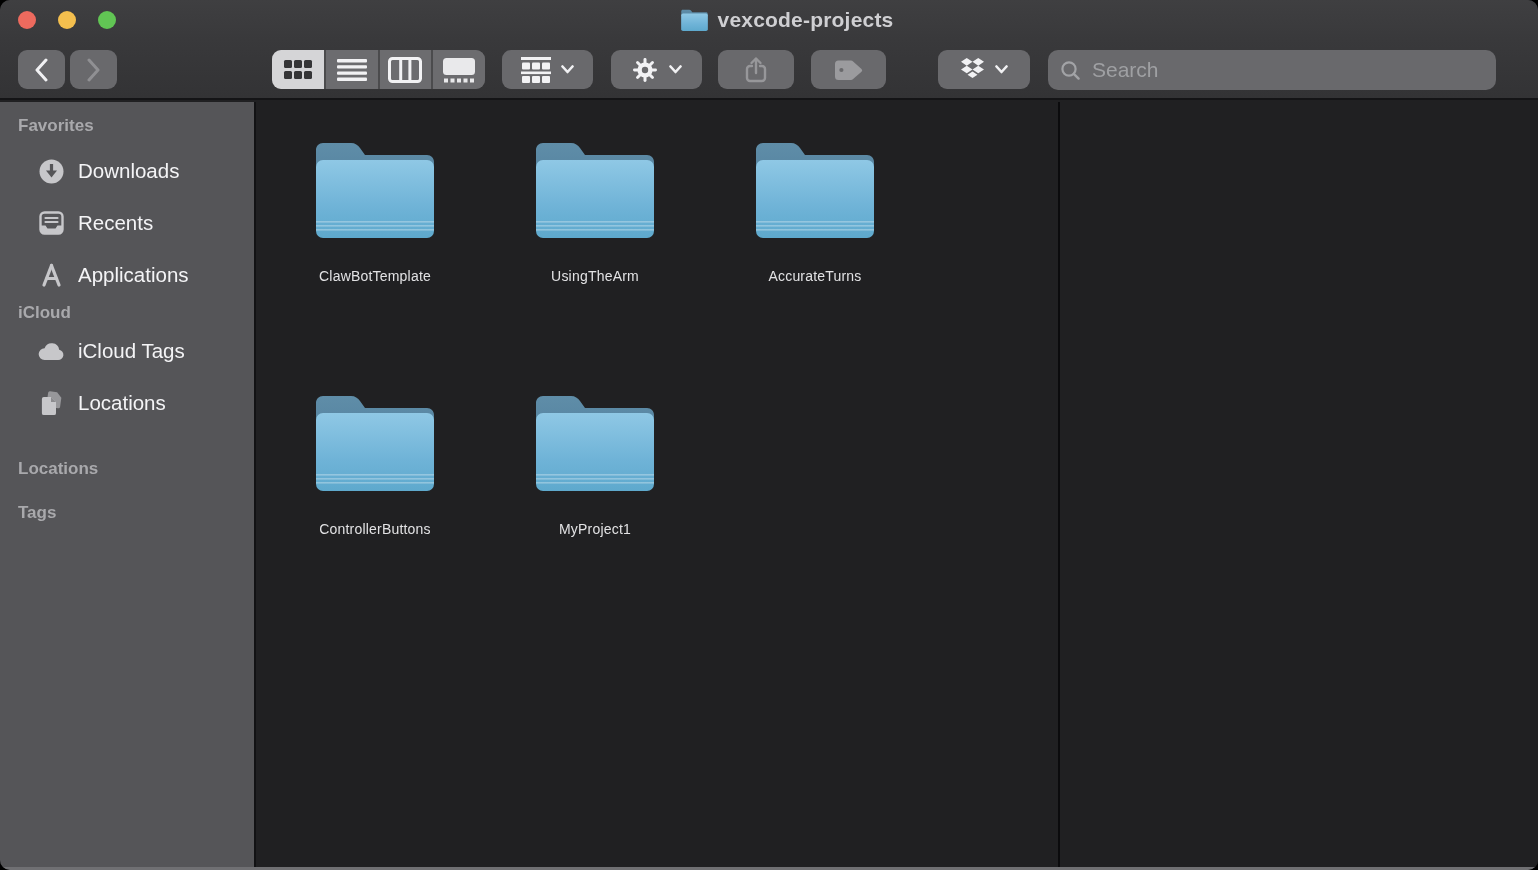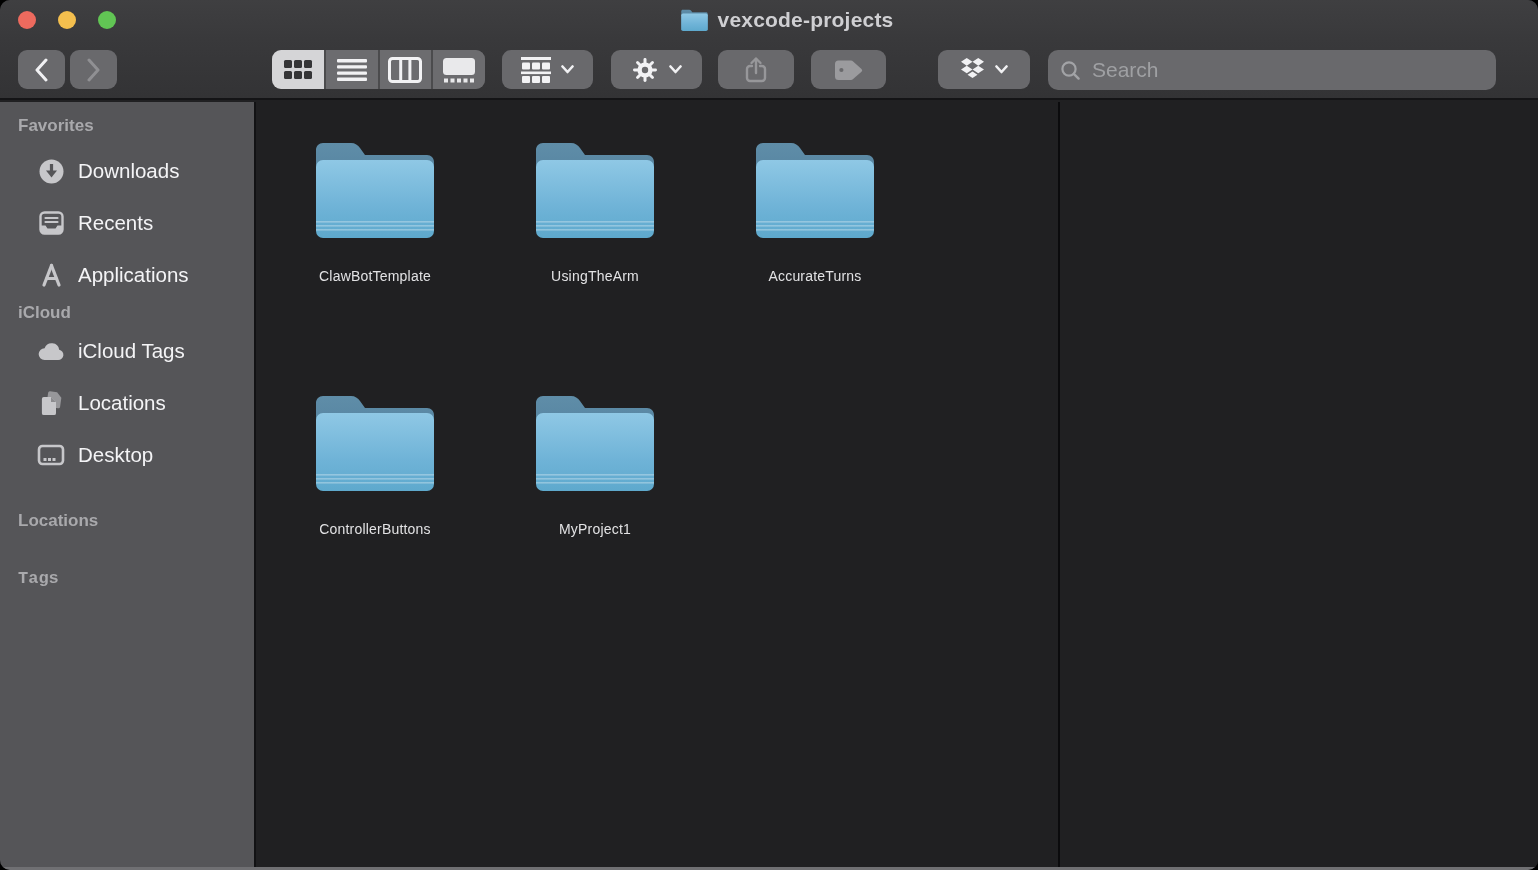--- a/index.html
+++ b/index.html
@@ -66,21 +66,21 @@
     height:24px; line-height:24px;
   }
   .side-item {
     height:52px; display:flex; align-items:center; padding-left:37px; gap:13px;
     color:#f4f4f6; font-size:20.5px; font-weight:500; cursor:default;
   }
   .side-item .sicon { width:28px; height:27px; flex:0 0 28px; display:flex; align-items:center; justify-content:center; }
   .hdr-favorites { margin-top:12px; }
   .hdr-icloud    { }
   .hdr-locations { margin-top:28px; }
-  .hdr-tags      { margin-top:34px;font-family:Liberation Mono, monospace; }
+  .hdr-tags      { margin-top:20px; }
   .side-item:first-of-type { margin-top:7px; }
 
   
   .content { position:absolute; left:258px; top:102px; right:0; bottom:3px; background:#202022; }
   .pane-divider { position:absolute; left:800px; top:0; bottom:0; width:2px; background:#0b0b0d; }
   .folders {
     position:absolute; left:7px; top:38px;
     display:grid; grid-template-columns:repeat(3,220px); grid-auto-rows:253px;
   }
   .folder-cell { display:flex; flex-direction:column; align-items:center; }
@@ -308,33 +308,20 @@
           <g transform="rotate(8 17 10)">
             <path d="M11 2 h7 l5 5 v9 a1.8 1.8 0 0 1 -1.8 1.8 H11 a1.8 1.8 0 0 1 -1.8 -1.8 V3.8 A1.8 1.8 0 0 1 11 2 Z" fill="#97979a"></path>
           </g>
           <path d="M5.8 7 h7.2 l5 5 v11.2 a1.9 1.9 0 0 1 -1.9 1.9 H5.8 a1.9 1.9 0 0 1 -1.9 -1.9 V8.9 A1.9 1.9 0 0 1 5.8 7 Z" fill="#c7c7ca"></path>
           <path d="M13 7 l5 5 h-5 Z" fill="#8b8b8e"></path>
         </svg>
       </span>
       <span>Locations</span>
     </div>
 
-    <div class="side-item">
-      <span class="sicon">
-        <svg width="28" height="24" viewBox="0 0 28 24">
-          <rect x="2" y="3" width="24" height="18" rx="3.5" fill="none" stroke="#c7c7ca" stroke-width="2.6"></rect>
-          <g fill="#c7c7ca">
-            <rect x="6.5" y="15" width="3" height="3"></rect>
-              <rect x="11" y="15" width="3" height="3"></rect>
-              <rect x="15.5" y="15" width="3" height="3"></rect>
-          </g>
-        </svg>
-      </span>
-      <span>Desktop</span>
-    </div>
 
     <h3 class="side-header hdr-locations">Locations</h3>
 
     <h3 class="side-header hdr-tags">Tags</h3>
   </nav>
 
   <main class="content">
 
     <div class="folders">
 

